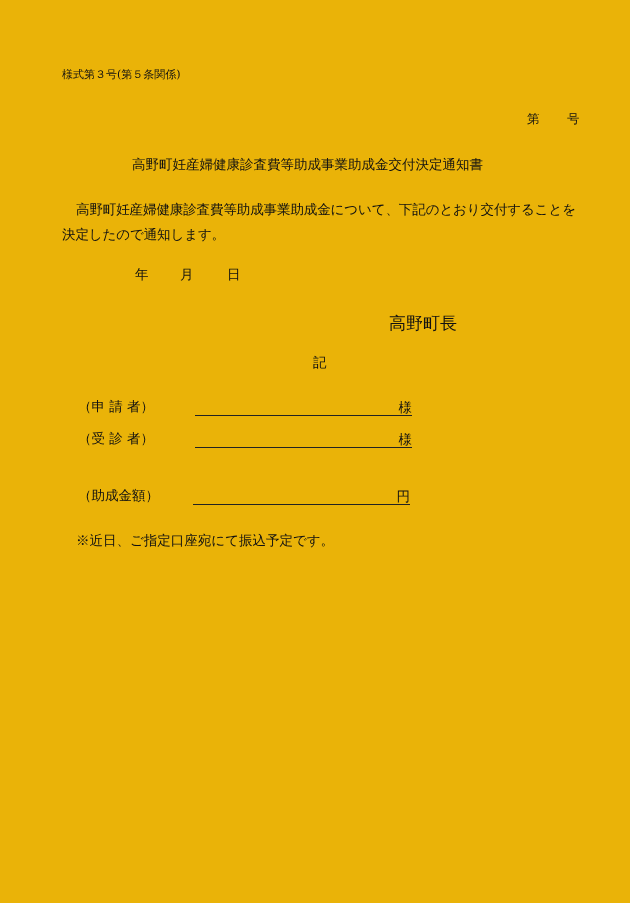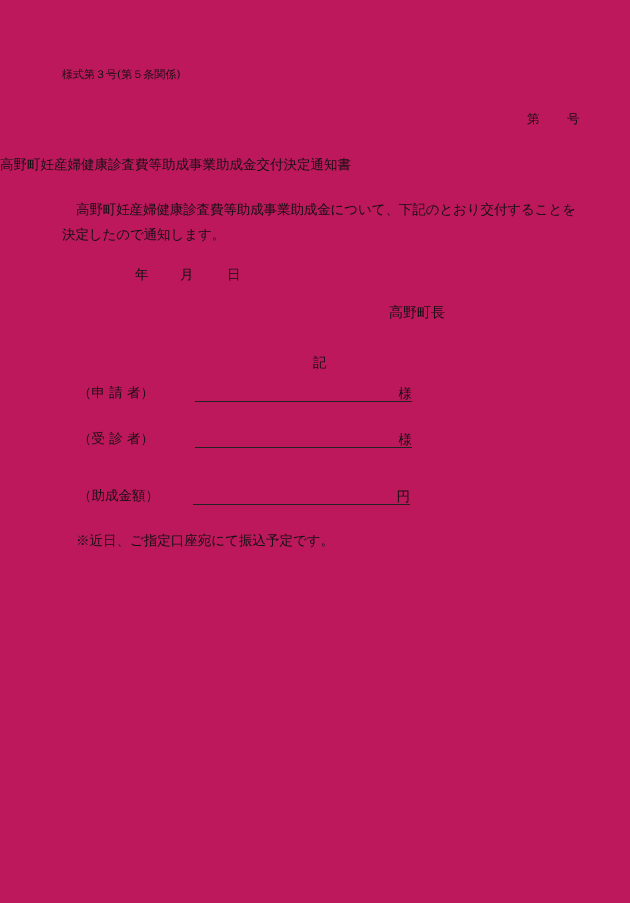--- a/index.html
+++ b/index.html
@@ -12,36 +12,37 @@
       height: 903px;
       position: relative;
       overflow: hidden;
       font-family: "DejaVu Serif", "Liberation Serif", serif;
       color: #111111;
     }
     .page {
       position: absolute;
       left: 0; top: 0;
       width: 630px; height: 903px;
-      background: #be185d;
+      background: #eab308;
     }
     .abs { position: absolute; white-space: nowrap; }
     .form-number {
       left: 62px; top: 67px;
       font-size: 11px;
     }
     .doc-no {
       left: 527px; top: 111px;
       font-size: 12.5px;
       display: flex;
       gap: 0;
     }
     .doc-no .dai { width: 40px; }
     .title {
       left: 0; width: 615px; top: 156px;
+      text-align: center;
       font-size: 13.5px;
       white-space: nowrap;
     }
     .body-text {
       left: 62px; top: 198px;
       width: 520px;
       font-size: 13.5px;
       line-height: 25px;
       white-space: normal;
       text-indent: 14px;
@@ -50,22 +51,22 @@
     }
     .date-line {
       left: 135px; top: 266px;
       font-size: 13.5px;
       display: flex;
     }
     .date-line span { display: inline-block; }
     .date-line .y { width: 45px; }
     .date-line .m { width: 47px; }
     .mayor {
-      left: 389px; top: 304px;
-      font-size: 14px;
+      left: 389px; top: 312px;
+      font-size: 17px;
     }
     .ki {
       left: 313px; top: 354px;
       font-size: 13.5px;
     }
     .field-row {
       left: 78px;
       font-size: 13.5px;
       display: flex;
       align-items: flex-end;
@@ -76,21 +77,21 @@
       border-bottom: 1px solid #222;
       height: 16px;
       position: relative;
     }
     .field-suffix {
       position: absolute;
       right: 0;
       bottom: 0;
       line-height: 16px;
     }
-    .row1 { top: 384px; }
+    .row1 { top: 398px; }
     .row2 { top: 430px; }
     .row3 { top: 487px; }
     .row1 .field-line, .row2 .field-line { width: 217px; margin-left: 2px; }
     .row3 .field-line { width: 217px; margin-left: 0px; }
     .note {
       left: 76px; top: 532px;
       font-size: 13.5px;
     }
   </style>
 </head>

